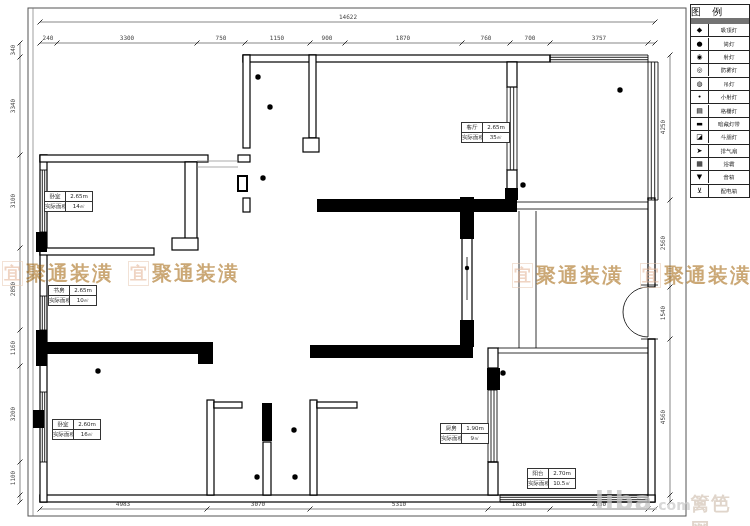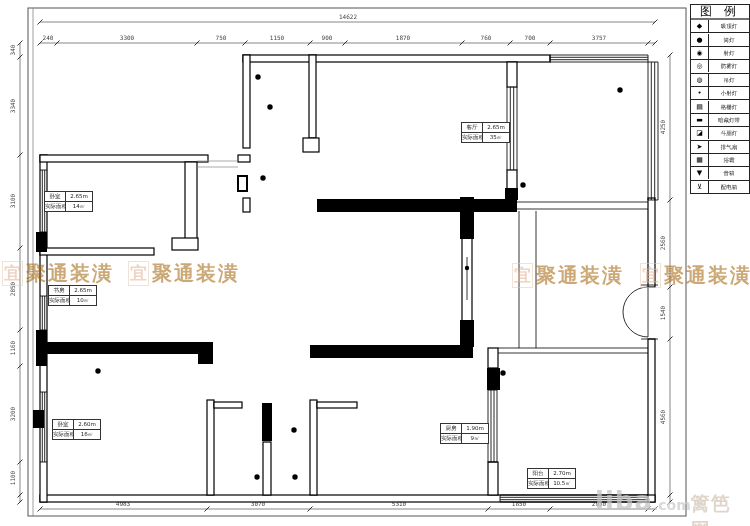--- a/index.html
+++ b/index.html
@@ -9,22 +9,22 @@
   svg text{font-family:"DejaVu Sans Mono","DejaVu Sans",monospace;font-size:6px;fill:#444;}
   .wall{fill:#fff;stroke:#000;stroke-width:1.2;}
   .blk{fill:#000;stroke:none;}
   .thin{stroke:#000;stroke-width:.8;fill:none;}
   .lite{stroke:#888;stroke-width:.7;fill:none;}
   .win{stroke:#000;stroke-width:.85;fill:none;}
   .dim{stroke:#555;stroke-width:.7;fill:none;}
   .tick{stroke:#333;stroke-width:1;fill:none;}
   
   .legend{position:absolute;left:690px;top:4px;width:58px;border:1px solid #222;background:#fff;}
-  .legend-title{height:13px;line-height:13px;text-align:center;font-size:12px;letter-spacing:4px;
-                border-bottom:2px solid #737373;color:#111;}
+  .legend-title{height:13px;line-height:13px;text-align:left;font-size:10px;letter-spacing:4px;
+                border-bottom:6px solid #737373;color:#111;}
   .legend-row{display:flex;height:12.4px;border-bottom:1px solid #222;align-items:center;}
   .legend-row:last-child{border-bottom:none;}
   .legend-ic{width:17px;border-right:1px solid #222;text-align:center;font-size:7px;line-height:12px;color:#000;}
   .legend-lb{flex:1;text-align:center;font-size:5.5px;line-height:12px;color:#111;
              white-space:nowrap;overflow:hidden;}
   
   .room-label{position:absolute;display:grid;grid-template-columns:21px 26px;background:#fff;
               border:1px solid #333;font-size:5.5px;color:#222;text-align:center;}
   .room-label span{line-height:9px;height:9px;overflow:hidden;white-space:nowrap;}
   .rl-tl,.rl-tr{border-bottom:1px solid #333;}

